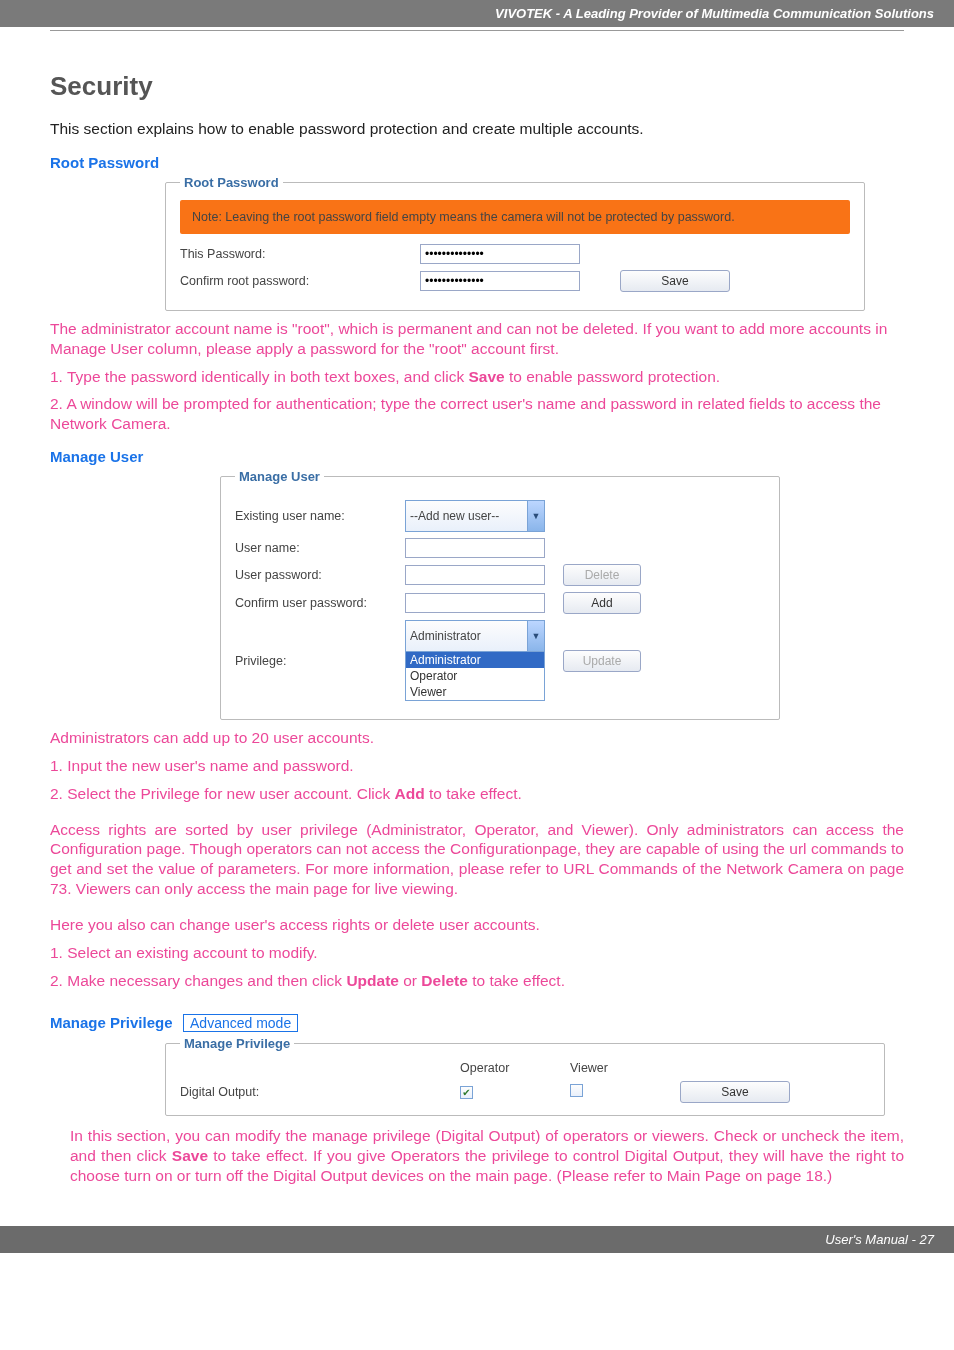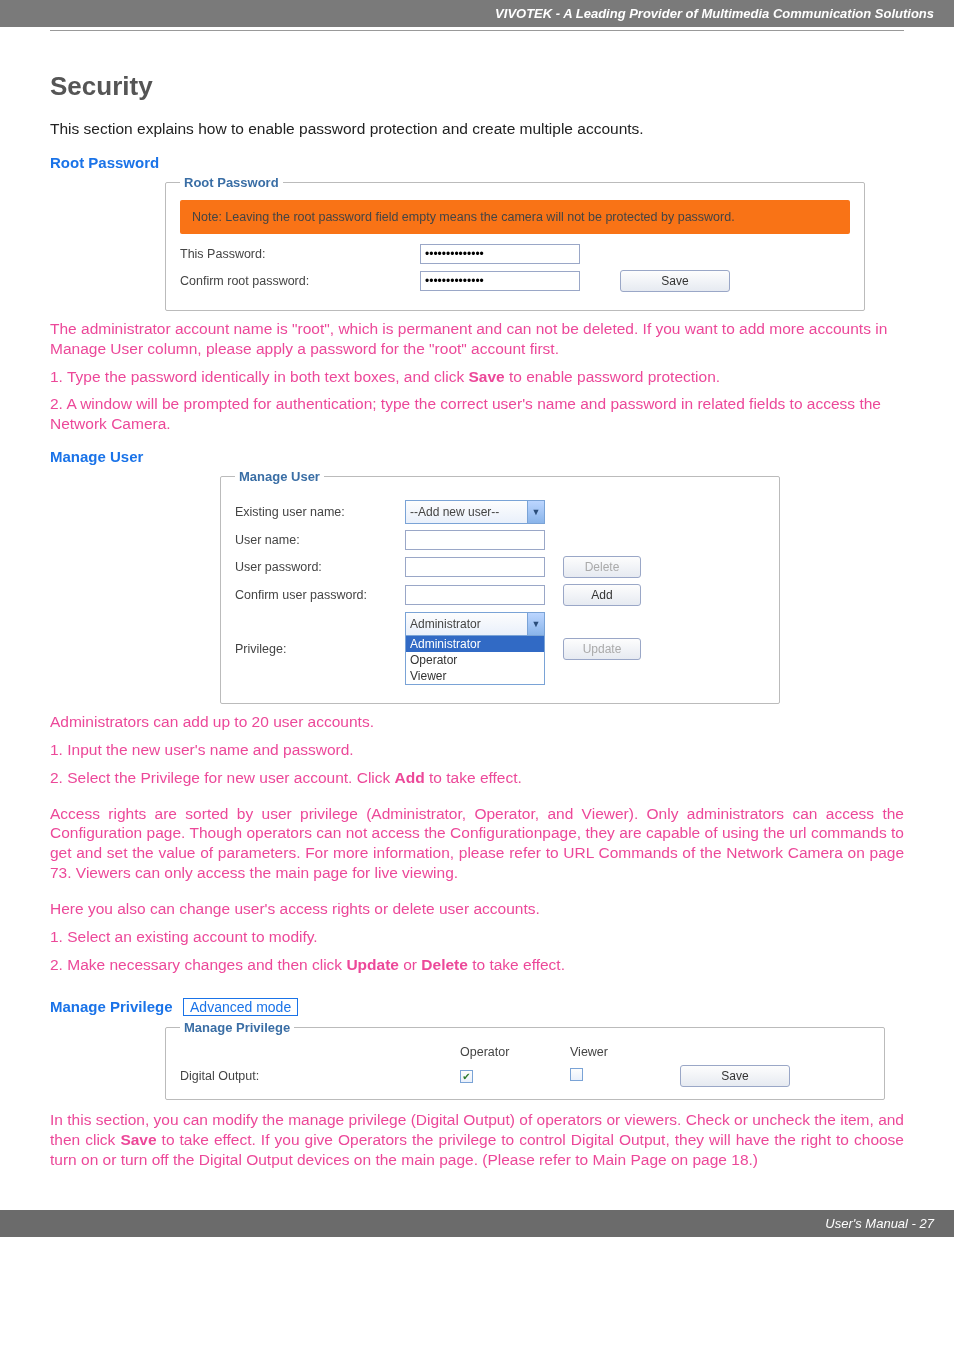--- a/index.html
+++ b/index.html
@@ -10,21 +10,21 @@
   h1 { font-size: 26px; color: #555; font-weight: bold; margin: 20px 0 18px 0; }
   .intro { font-size: 15.5px; color: #222; margin-bottom: 16px; }
   .section-label { color: #1a73e8; font-weight: bold; font-size: 15px; margin: 10px 0 4px 0; }
   .screenshot { margin-left: 115px; margin-bottom: 6px; }
   fieldset { border: 1px solid #bbb; border-radius: 2px; padding: 10px 14px 12px 14px; background: #fff; }
   legend { color: #3a6ea5; font-weight: bold; font-size: 13px; padding: 0 4px; }
   .note-box { background: #f97316; color: #444; font-size: 12.5px; padding: 10px 12px; margin-bottom: 10px; border-radius: 2px; }
   .form-row { display: flex; align-items: center; font-size: 12.5px; color: #444; margin: 6px 0; }
   .form-row .lbl { width: 240px; }
   .pw-input, .txt-input { height: 20px; border: 1px solid #9aa7c7; background: #fff; font-family: inherit; font-size: 12px; padding: 0 4px; width: 160px; }
-  .select { height: 24px; border: 1px solid #7aa3d6; background: linear-gradient(#fdfdfd,#e9f0fb); font-size: 12px; width: 140px; position: relative; display: inline-flex; align-items: center; padding-left: 4px; color: #444; }
+  .select { height: 32px; border: 1px solid #7aa3d6; background: linear-gradient(#fdfdfd,#e9f0fb); font-size: 12px; width: 140px; position: relative; display: inline-flex; align-items: center; padding-left: 4px; color: #444; }
   .select .arrow { margin-left: auto; width: 17px; height: 100%; background: linear-gradient(#bcd6ff,#8ab5ea); display: flex; align-items: center; justify-content: center; border-left: 1px solid #7aa3d6; color: #2a4d7a; font-size: 9px; }
   .dropdown-list { border: 1px solid #7aa3d6; width: 140px; font-size: 12px; margin-top: -1px; }
   .dropdown-list .item { padding: 1px 4px; color: #333; background: #fff; }
   .dropdown-list .selected { background: #316ac5; color: #fff; }
   .btn { display: inline-block; min-width: 78px; height: 22px; border: 1px solid #9aa7c7; border-radius: 3px; background: linear-gradient(#fdfdfd,#e6eaf1); font-size: 12px; color: #333; text-align: center; line-height: 20px; margin-left: 40px; }
   .btn.disabled { color: #aaa; }
   .btn.wide { min-width: 110px; }
   .manage-user fieldset { width: 560px; }
   .manage-user .form-row .lbl { width: 170px; }
   .manage-user .btn { min-width: 78px; margin-left: 18px; }
@@ -146,19 +146,19 @@
       </div>
       <div class="priv-cols" style="align-items:center;">
         <span class="c1">Digital Output:</span>
         <span class="c2"><span class="chk">✔</span></span>
         <span class="c3"><span class="chk"></span></span>
         <span class="c4"><span class="btn wide" style="margin-left:0;">Save</span></span>
       </div>
     </fieldset>
   </div>
 
-  <p class="body-text justify" style="margin-top:10px;">
+  <p class="body-text justify" style="margin-top:10px;margin-left:20px;">
     <span>In this section, you can modify the manage privilege (Digital Output) of operators or viewers. Check or uncheck the item, and then click </span><b>Save</b><span> to take effect. If you give Operators the privilege to control Digital Output, they will have the right to choose turn on or turn off the Digital Output devices on the main page. (Please refer to Main Page on page 18.)</span>
   </p>
 
 </div>
 
 <div class="footer">User's Manual - 27</div>
 
 </body></html>

